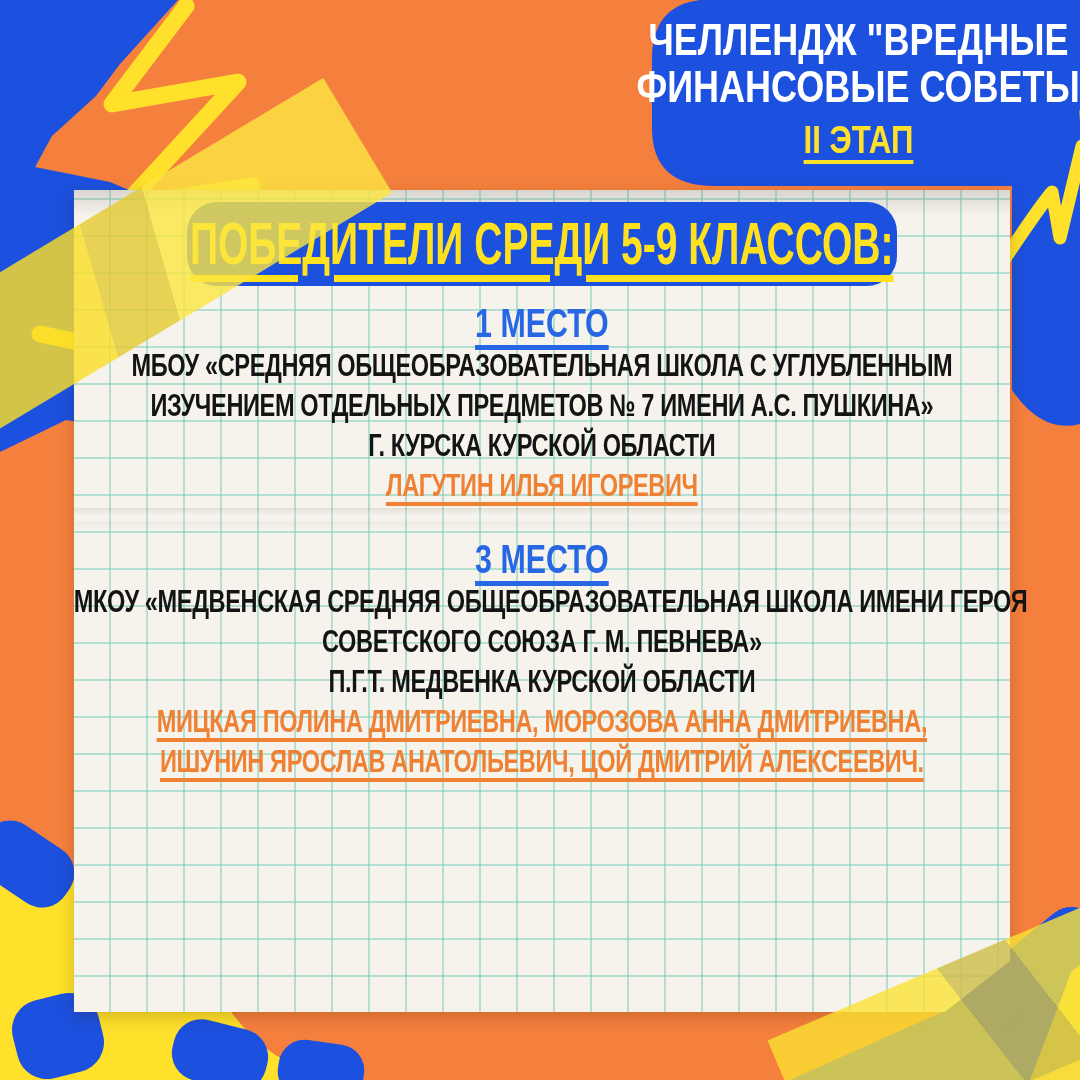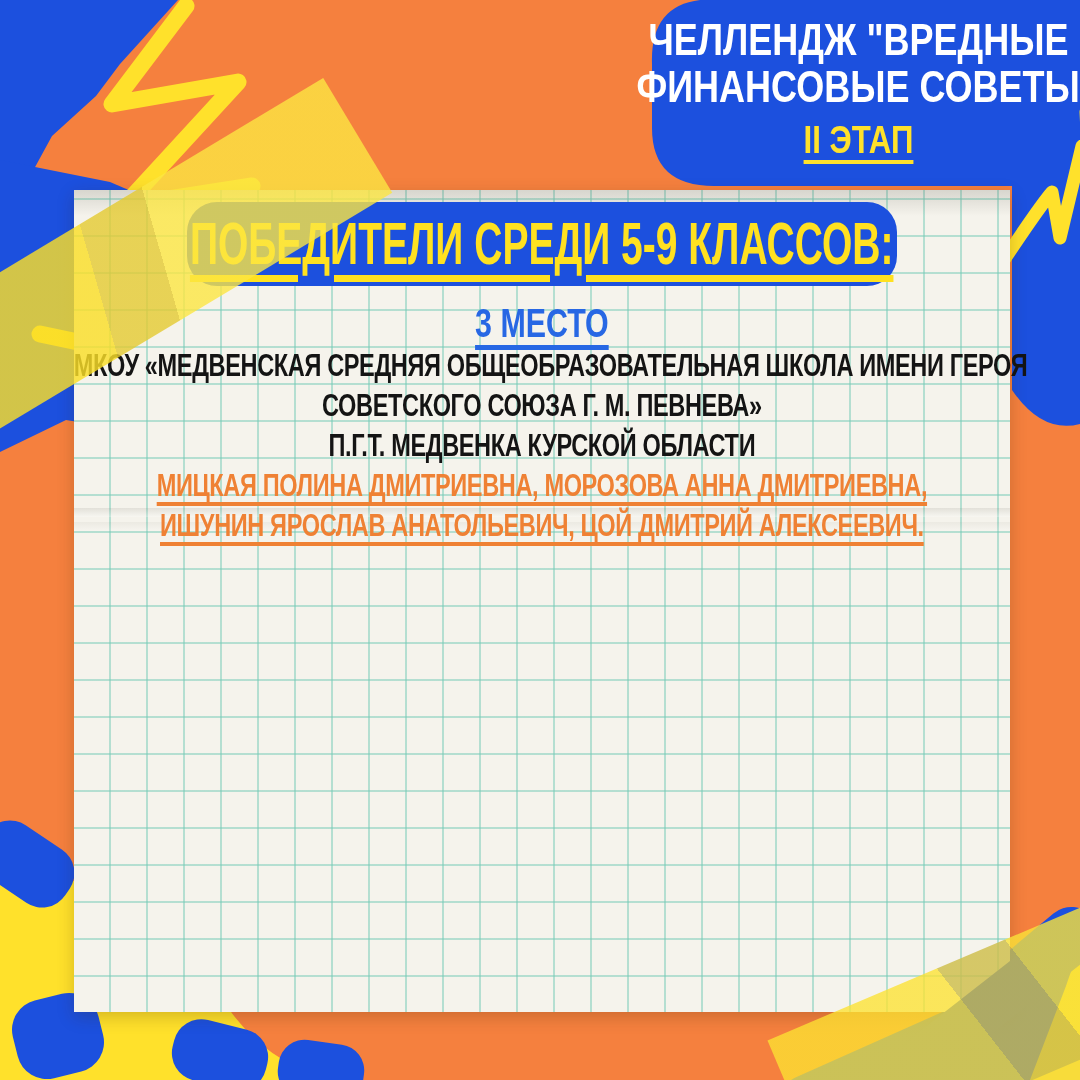--- a/index.html
+++ b/index.html
@@ -84,20 +84,27 @@
 
 <div class="card">
   <div class="crease" style="top:318px;"></div>
   <div class="crease" style="top:332px;opacity:.5;"></div>
   <div class="content">
 
     <div class="pill">
       <div class="pill-text">ПОБЕДИТЕЛИ СРЕДИ 5-9 КЛАССОВ:</div>
     </div>
 
+    <div class="section">
+      <div class="place cond">1 МЕСТО</div>
+      <div class="school cond">МБОУ «СРЕДНЯЯ ОБЩЕОБРАЗОВАТЕЛЬНАЯ ШКОЛА С УГЛУБЛЕННЫМ</div>
+      <div class="school cond">ИЗУЧЕНИЕМ ОТДЕЛЬНЫХ ПРЕДМЕТОВ № 7 ИМЕНИ А.С. ПУШКИНА»</div>
+      <div class="school cond">Г. КУРСКА КУРСКОЙ ОБЛАСТИ</div>
+      <div class="winner cond">ЛАГУТИН ИЛЬЯ ИГОРЕВИЧ</div>
+    </div>
 
 
     <div class="section">
       <div class="place cond">3 МЕСТО</div>
       <div class="school cond">МКОУ «МЕДВЕНСКАЯ СРЕДНЯЯ ОБЩЕОБРАЗОВАТЕЛЬНАЯ ШКОЛА ИМЕНИ ГЕРОЯ</div>
       <div class="school cond">СОВЕТСКОГО СОЮЗА Г. М. ПЕВНЕВА»</div>
       <div class="school cond">П.Г.Т. МЕДВЕНКА КУРСКОЙ ОБЛАСТИ</div>
       <div class="winner cond">МИЦКАЯ ПОЛИНА ДМИТРИЕВНА, МОРОЗОВА АННА ДМИТРИЕВНА,</div>
       <div class="winner cond">ИШУНИН ЯРОСЛАВ АНАТОЛЬЕВИЧ, ЦОЙ ДМИТРИЙ АЛЕКСЕЕВИЧ.</div>
     </div>

